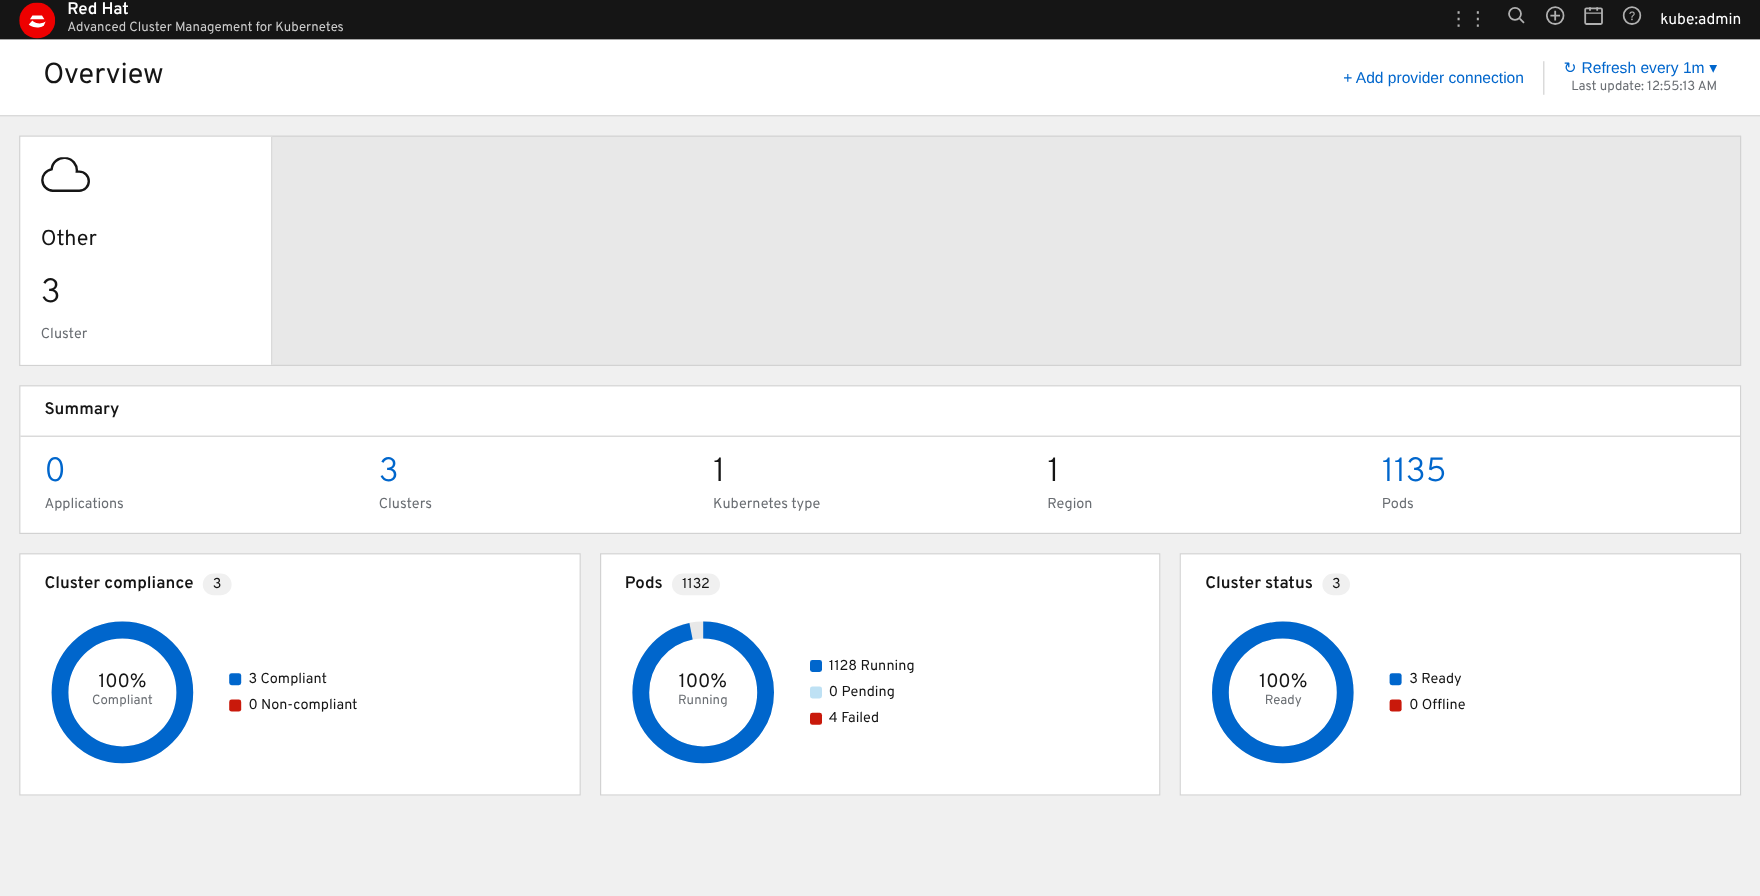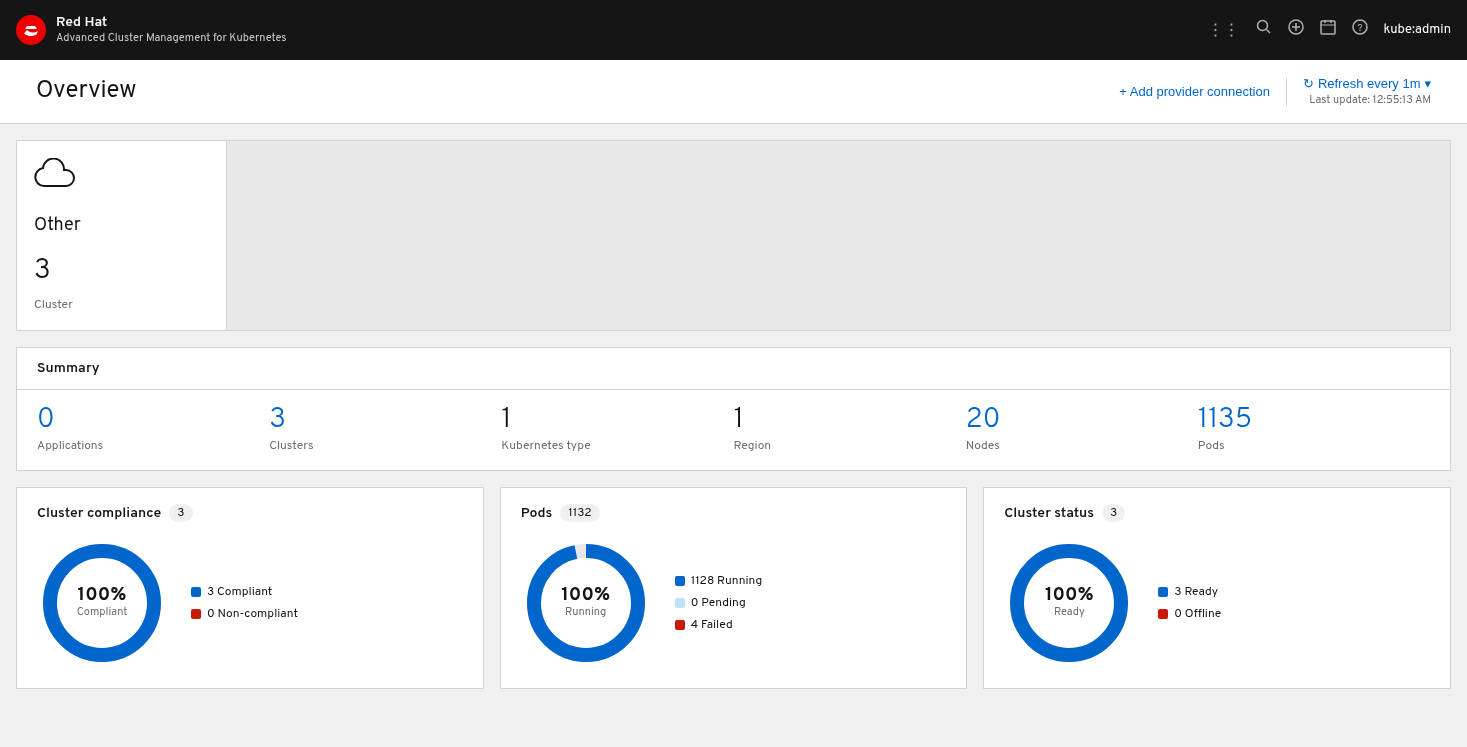--- a/index.html
+++ b/index.html
@@ -5,21 +5,21 @@
     * { box-sizing: border-box; margin: 0; padding: 0; }
     body { font-family: 'RedHatText', 'Overpass', Arial, sans-serif; background: #f0f0f0; color: #151515; font-size: 14px; }
 
     
     .header {
       background: #151515;
       color: #fff;
       display: flex;
       align-items: center;
       padding: 0 16px;
-      height: 60px;
+      height: 33px;
       gap: 12px;
     }
     .header-logo {
       display: flex;
       align-items: center;
       gap: 10px;
     }
     .rh-logo-icon {
       width: 30px;
       height: 30px;
@@ -241,22 +241,22 @@
       height: 130px;
     }
     .donut-center-text {
       position: absolute;
       top: 50%;
       left: 50%;
       transform: translate(-50%, -50%);
       text-align: center;
     }
     .donut-pct {
-      font-size: 19px;
-      font-weight: 700;
+      font-size: 16px;
+      font-weight: 400;
       color: #151515;
       line-height: 1;
     }
     .donut-sub {
       font-size: 11px;
       color: #6a6e73;
       line-height: 1.3;
     }
 
     
@@ -371,24 +371,20 @@
       </div>
       <div class="summary-stat">
         <div class="stat-value black">1</div>
         <div class="stat-label">Kubernetes type</div>
       </div>
       <div class="summary-stat">
         <div class="stat-value black">1</div>
         <div class="stat-label">Region</div>
       </div>
       <div class="summary-stat">
-        <div class="stat-value">20</div>
-        <div class="stat-label">Nodes</div>
-      </div>
-      <div class="summary-stat">
         <div class="stat-value">1135</div>
         <div class="stat-label">Pods</div>
       </div>
     </div>
   </div>
 
   <div class="bottom-cards">
 
     <div class="card">
       <div class="card-header">

